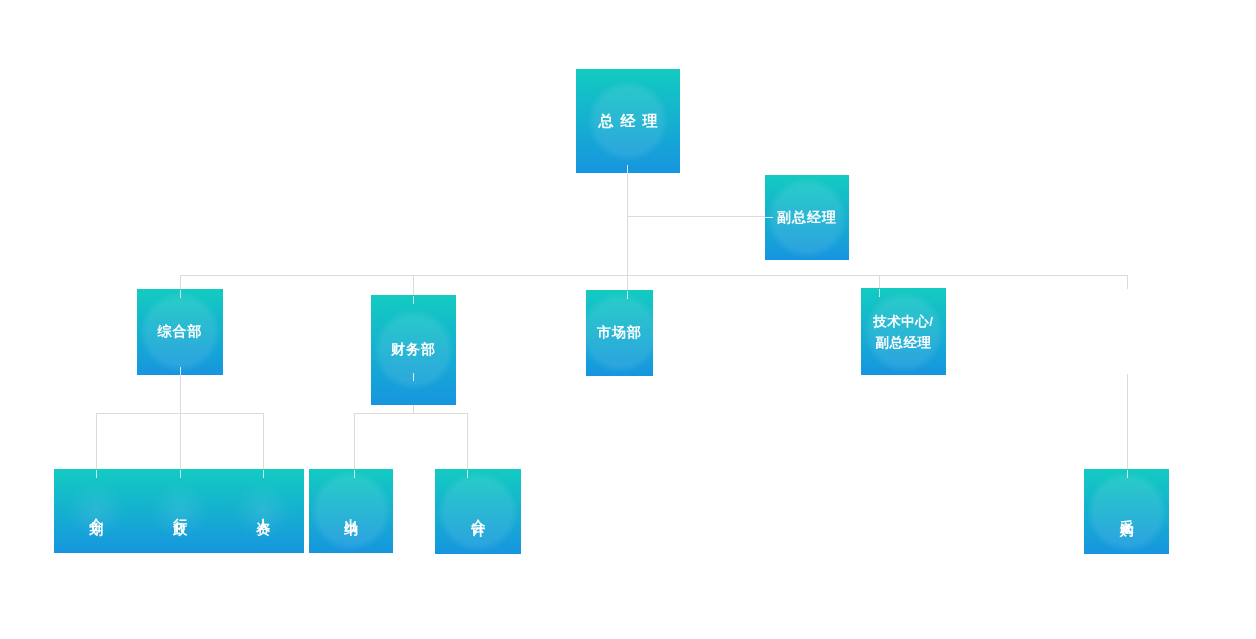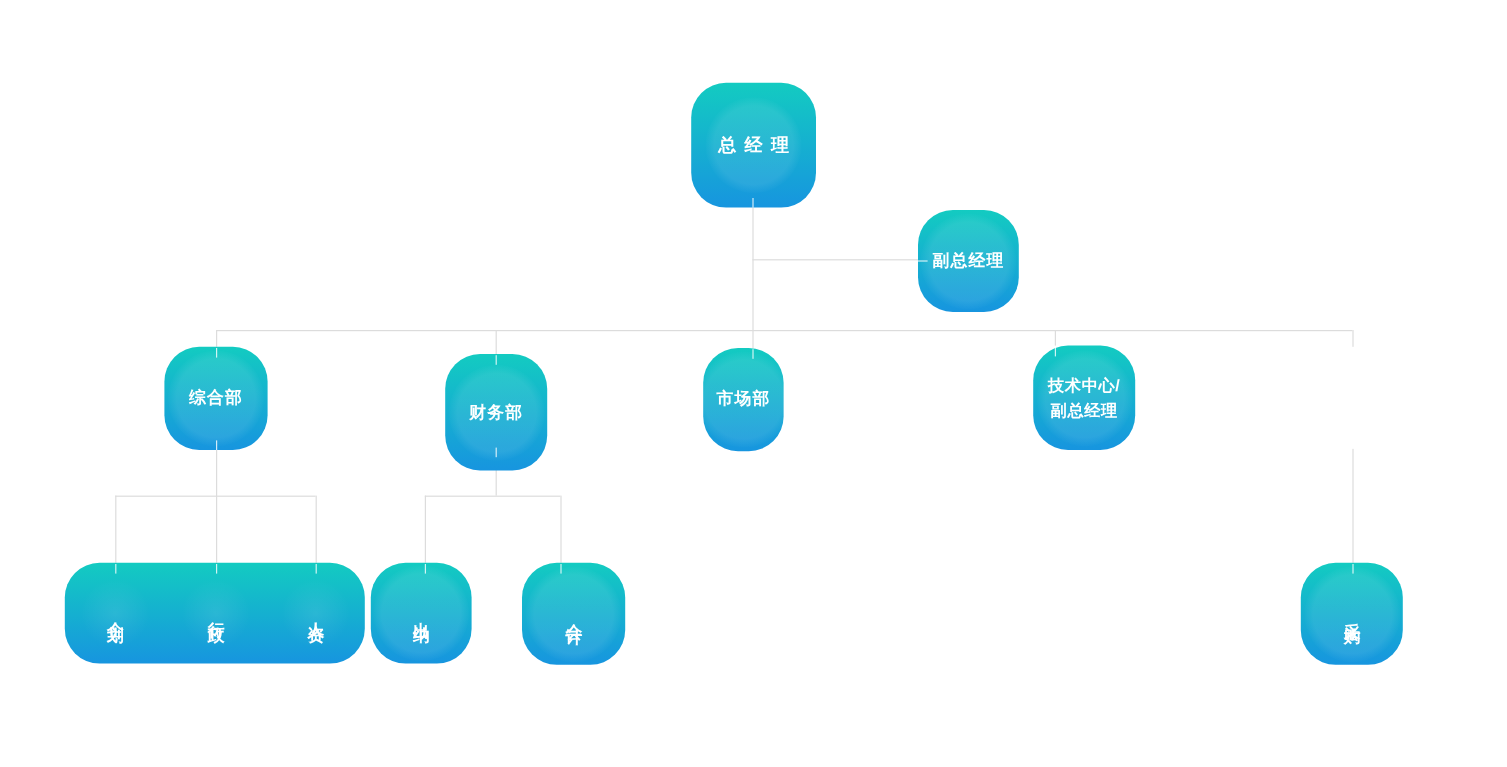--- a/index.html
+++ b/index.html
@@ -29,21 +29,21 @@
   
   .tick { position: absolute; background: var(--tick); opacity: .8; width: 1px; height: 8px; z-index: 3; }
   .tick.h { width: 8px; height: 1px; }
   
   .node {
     position: absolute;
     background: linear-gradient(180deg, var(--box-top) 0%, var(--box-bottom) 100%);
     color: var(--label);
     display: flex; align-items: center; justify-content: center;
     font-size: 14px; font-weight: 600; letter-spacing: 1px;
-    z-index: 2; overflow: hidden; border-radius: 29px;
+    z-index: 2; overflow: hidden;
   }
   .node::before {
     content: ""; position: absolute; left: 50%; top: 50%;
     width: 80px; height: 80px; margin: -40px 0 0 -40px; border-radius: 50%;
     background: radial-gradient(circle, rgba(255,255,255,.09) 0 58%, rgba(255,255,255,0) 72%);
     pointer-events: none;
   }
   .node-wide::before {
     width: 100%; height: 100%; left: 0; top: 0; margin: 0; border-radius: 0;
     background:
@@ -88,21 +88,21 @@
   </div>
 
   <div class="node" style="left:137px;top:289px;width:86px;height:86px">
     <span class="lbl">综合部</span>
   </div>
 
   <div class="node" style="left:765px;top:175px;width:84px;height:85px">
     <span class="lbl">副总经理</span>
   </div>
 
-  <div class="node" style="left:371px;top:295px;width:85px;height:97px">
+  <div class="node" style="left:371px;top:295px;width:85px;height:110px">
     <span class="lbl">财务部</span>
   </div>
 
   <div class="node" style="left:586px;top:290px;width:67px;height:86px">
     <span class="lbl">市场部</span>
   </div>
 
   <div class="node two-line" style="left:861px;top:288px;width:85px;height:87px">
     <span class="lbl">技术中心/</span>
     <span class="lbl">副总经理</span>

